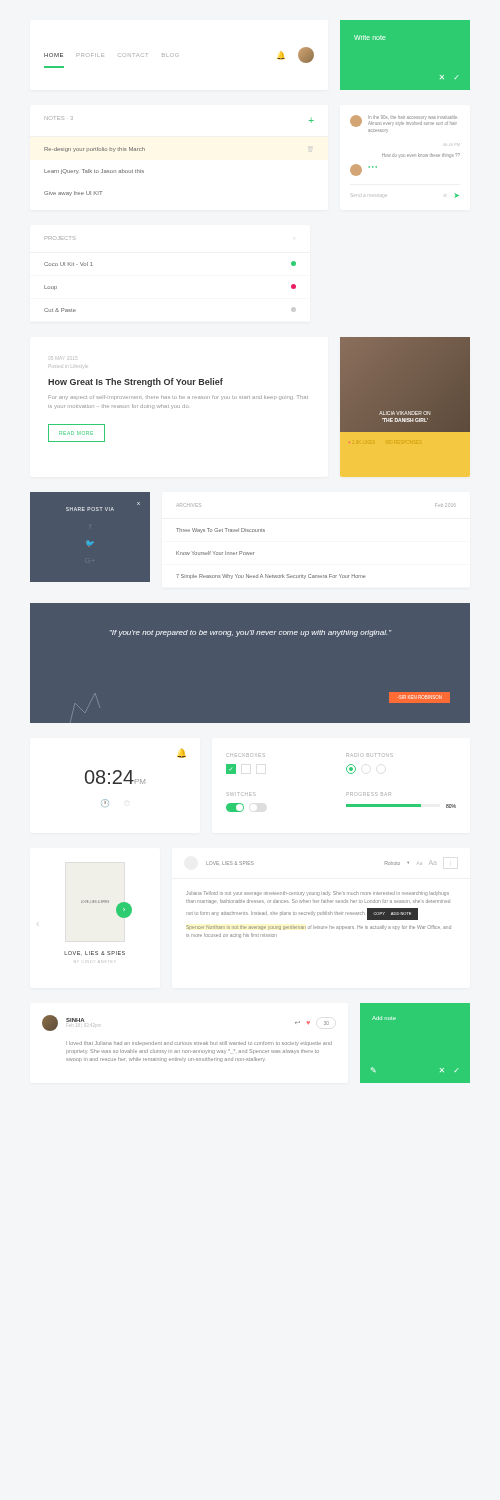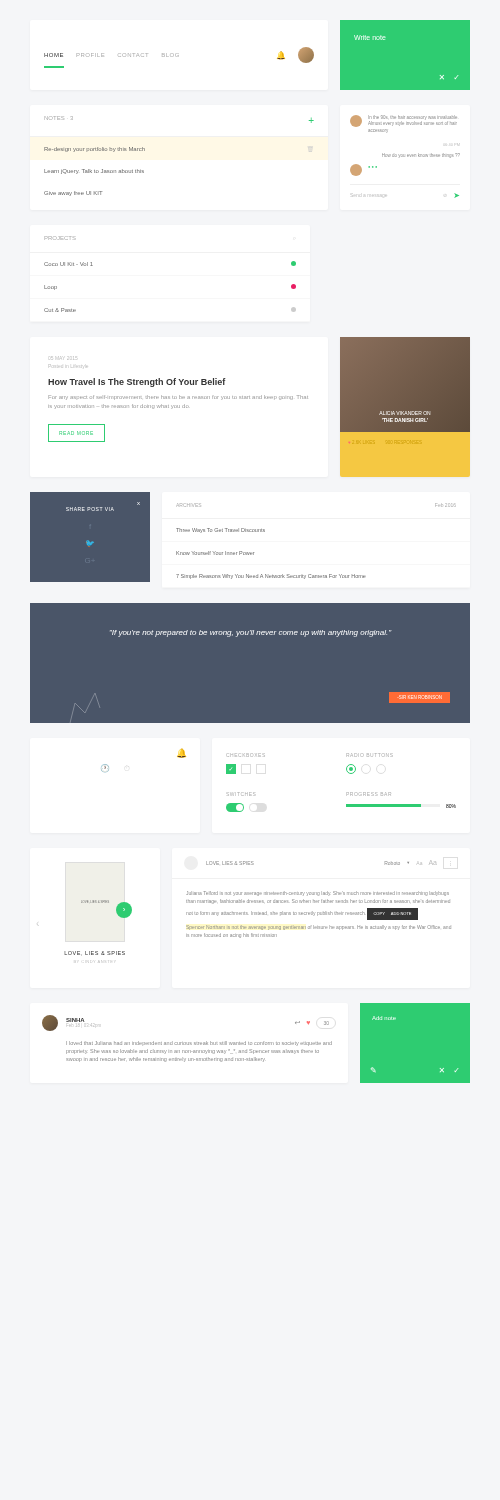--- a/index.html
+++ b/index.html
@@ -182,21 +182,21 @@
         <span>Cut &amp; Paste</span>
         <span class="dot gr"></span>
       </div>
   </div>
 </div>
 
 <div class="row">
   <div class="card article">
     <div class="art-date">05 MAY 2015</div>
     <div class="art-cat">Posted in Lifestyle</div>
-    <div class="art-title">How Travel Is The Strength Of Your Belief</div>
+    <div class="art-title">How Great Is The Strength Of Your Belief</div>
     <div class="art-body">For any aspect of self-improvement, there has to be a reason for you to start and keep going. That is your motivation – the reason for doing what you do.</div>
     <span class="read-more">READ MORE</span>
   </div>
   <div class="card profile-img">
     <div class="pimg">
       <div class="pimg-txt">
         <div>ALICIA VIKANDER ON</div>
         <div style="font-weight:600">'THE DANISH GIRL'</div>
       </div>
     </div>
@@ -234,20 +234,21 @@
     <div class="qauthor">-SIR KEN ROBINSON</div>
     <svg class="crack">
         <path d="M10,40 L15,20 L25,30 L35,10 L40,25" stroke="#fff" fill="none"></path>
       </svg>
   </div>
 </div>
 
 <div class="row">
   <div class="card clock-card">
     <span class="alarm-icon">🔔</span>
+    <div class="time"><span>08:24</span><span class="ampm">PM</span></div>
     <div class="clock-btns">
       <span>🕐</span>
       <span>⏱</span>
     </div>
   </div>
   <div class="card controls-card">
     <div>
       <div class="ctrl-label">CHECKBOXES</div>
       <div class="checks">
         <div class="check on">✓</div>

